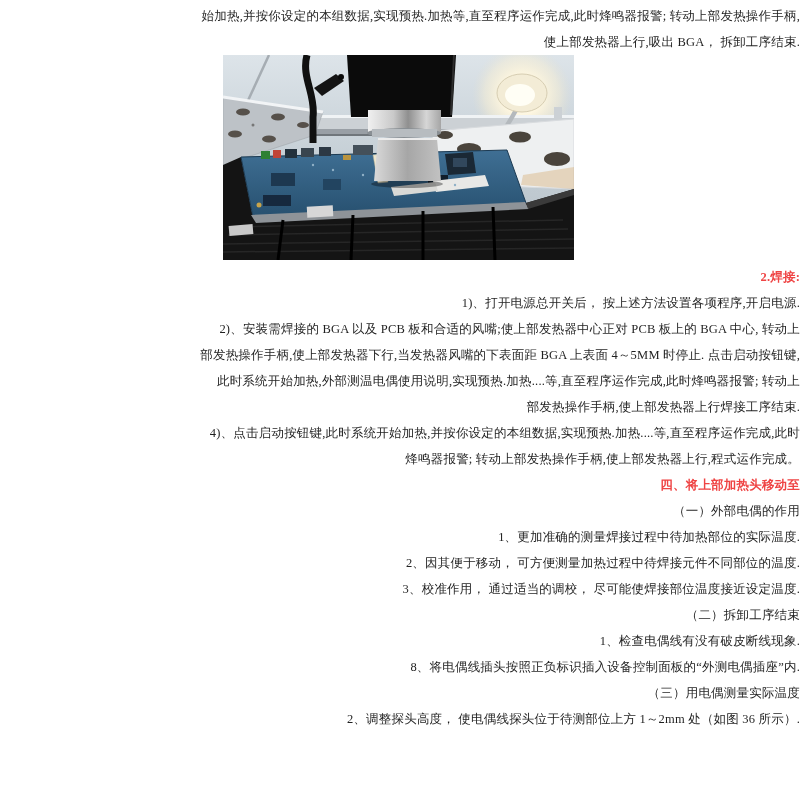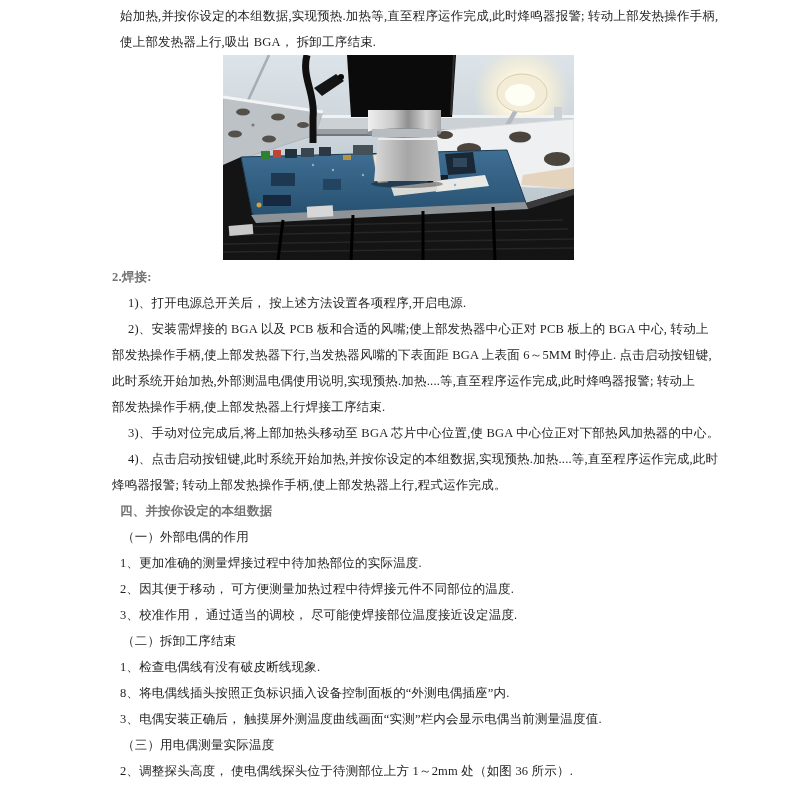--- a/index.html
+++ b/index.html
@@ -1,21 +1,21 @@
 <!DOCTYPE html>
 <html><head>
 <meta charset="utf-8">
 <style>
   html,body{margin:0;padding:0;}
   body{width:800px;height:800px;background:#ffffff;overflow:hidden;
        font-family:"Liberation Serif","DejaVu Serif",serif;color:#1f1f1f;}
   .canvas{position:relative;width:800px;height:800px;background:#ffffff;}
   .doc{position:absolute;left:112px;top:3px;width:688px;}
-  .line{font-size:12.5px;line-height:26px;height:26px;white-space:nowrap;letter-spacing:0.2px;}
-  .b{font-weight:bold;color:#737373;}
+  .line{font-size:12.5px;line-height:26px;height:26px;white-space:nowrap;letter-spacing:0.2px;text-align:right;}
+  .b{font-weight:bold;color:#ef4444;}
   .i8{padding-left:8px;}
   .i10{padding-left:10px;}
   .i16{padding-left:16px;}
   .photo-wrap{margin:0 0 4px 111px;width:351px;height:205px;overflow:hidden;}
   .photo-wrap svg{display:block;}
 </style>
 </head>
 <body>
 
 <div class="canvas">
@@ -166,31 +166,29 @@
           <ellipse cx="184" cy="129" rx="36" ry="4" fill="#000000" opacity="0.35"></ellipse>
           <polygon points="155,84 214,84 218,126 151,126" fill="url(#gNoz)"></polygon>
           <line x1="155" y1="84" x2="214" y2="84" stroke="#ececec" stroke-width="2"></line>
         </g>
       </svg>
     </div>
 
     <div class="line b">2.焊接:</div>
     <div class="line i16">1)、打开电源总开关后， 按上述方法设置各项程序,开启电源.</div>
     <div class="line i16">2)、安装需焊接的 BGA 以及 PCB 板和合适的风嘴;使上部发热器中心正对 PCB 板上的 BGA 中心, 转动上</div>
-    <div class="line">部发热操作手柄,使上部发热器下行,当发热器风嘴的下表面距 BGA 上表面 6～5MM 时停止. 点击启动按钮键,</div>
+    <div class="line">部发热操作手柄,使上部发热器下行,当发热器风嘴的下表面距 BGA 上表面 4～5MM 时停止. 点击启动按钮键,</div>
     <div class="line">此时系统开始加热,外部测温电偶使用说明,实现预热.加热....等,直至程序运作完成,此时烽鸣器报警; 转动上</div>
     <div class="line">部发热操作手柄,使上部发热器上行焊接工序结束.</div>
-    <div class="line i16">3)、手动对位完成后,将上部加热头移动至 BGA 芯片中心位置,使 BGA 中心位正对下部热风加热器的中心。</div>
     <div class="line i16">4)、点击启动按钮键,此时系统开始加热,并按你设定的本组数据,实现预热.加热....等,直至程序运作完成,此时</div>
     <div class="line">烽鸣器报警; 转动上部发热操作手柄,使上部发热器上行,程式运作完成。</div>
-    <div class="line b i8">四、并按你设定的本组数据</div>
+    <div class="line b i8">四、将上部加热头移动至</div>
     <div class="line i10">（一）外部电偶的作用</div>
     <div class="line i8">1、更加准确的测量焊接过程中待加热部位的实际温度.</div>
     <div class="line i8">2、因其便于移动， 可方便测量加热过程中待焊接元件不同部位的温度.</div>
     <div class="line i8">3、校准作用， 通过适当的调校， 尽可能使焊接部位温度接近设定温度.</div>
     <div class="line i10">（二）拆卸工序结束</div>
     <div class="line i8">1、检查电偶线有没有破皮断线现象.</div>
     <div class="line i8">8、将电偶线插头按照正负标识插入设备控制面板的“外测电偶插座”内.</div>
-    <div class="line i8">3、电偶安装正确后， 触摸屏外测温度曲线画面“实测”栏内会显示电偶当前测量温度值.</div>
     <div class="line i10">（三）用电偶测量实际温度</div>
     <div class="line i8">2、调整探头高度， 使电偶线探头位于待测部位上方 1～2mm 处（如图 36 所示）.</div>
   </div>
 </div>
 
 </body></html>

